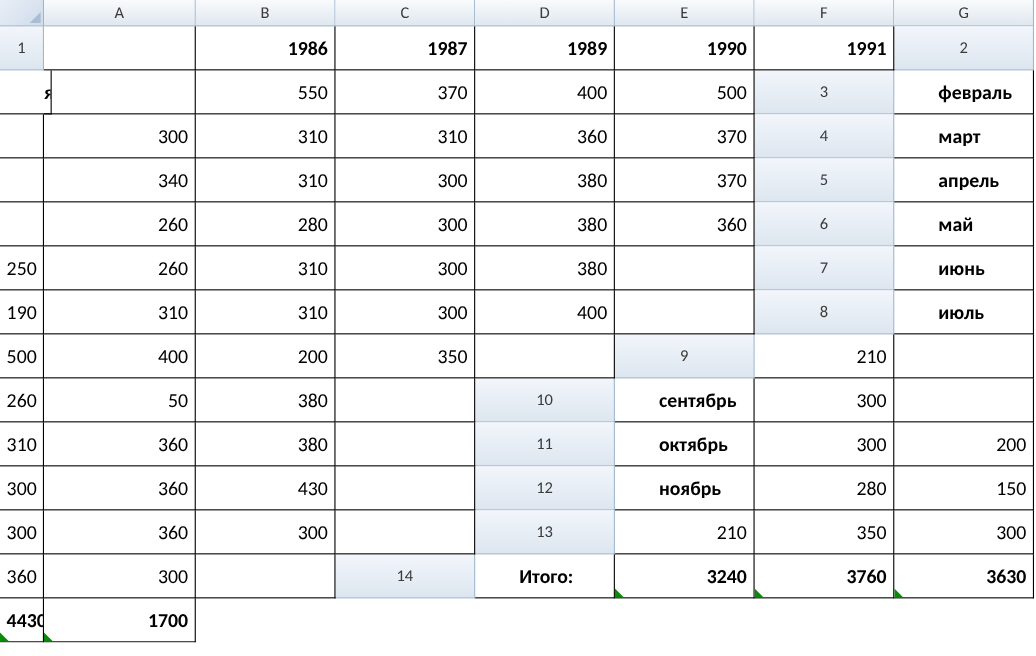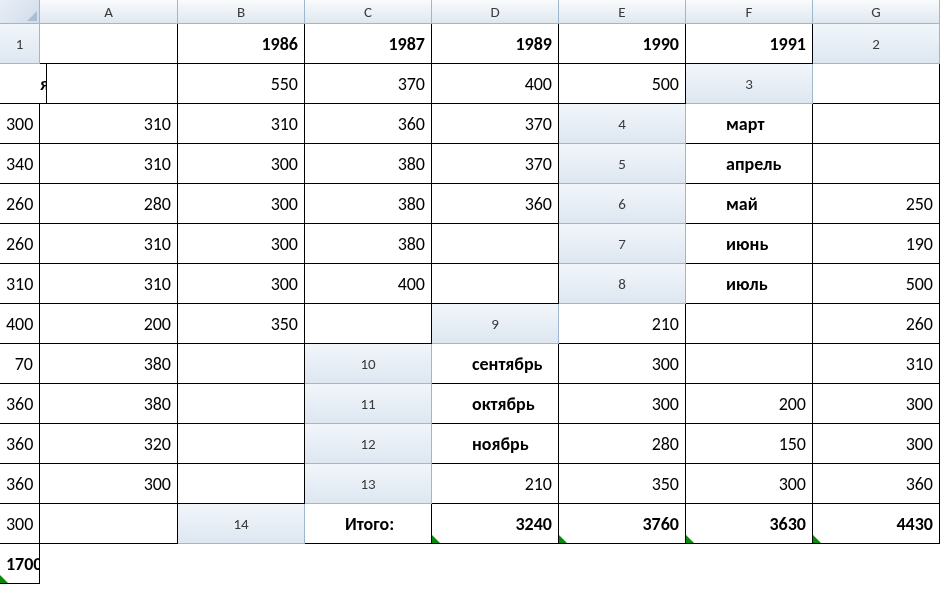--- a/index.html
+++ b/index.html
@@ -97,20 +97,21 @@
 
   <div class="rowhdr">2</div>
   <div class="cell txt bold">январь</div>
   <div class="cell num"></div>
   <div class="cell num">550</div>
   <div class="cell num">370</div>
   <div class="cell num">400</div>
   <div class="cell num">500</div>
 
   <div class="rowhdr">3</div>
+  <div class="cell txt bold">февраль</div>
   <div class="cell num"></div>
   <div class="cell num">300</div>
   <div class="cell num">310</div>
   <div class="cell num">310</div>
   <div class="cell num">360</div>
   <div class="cell num">370</div>
 
   <div class="rowhdr">4</div>
   <div class="cell txt bold">март</div>
   <div class="cell num"></div>
@@ -152,40 +153,40 @@
   <div class="cell num">500</div>
   <div class="cell num">400</div>
   <div class="cell num">200</div>
   <div class="cell num">350</div>
   <div class="cell num"></div>
 
   <div class="rowhdr">9</div>
   <div class="cell num">210</div>
   <div class="cell num"></div>
   <div class="cell num">260</div>
-  <div class="cell num">70</div>
+  <div class="cell num">50</div>
   <div class="cell num">380</div>
   <div class="cell num"></div>
 
   <div class="rowhdr">10</div>
   <div class="cell txt bold">сентябрь</div>
   <div class="cell num">300</div>
   <div class="cell num"></div>
   <div class="cell num">310</div>
   <div class="cell num">360</div>
   <div class="cell num">380</div>
   <div class="cell num"></div>
 
   <div class="rowhdr">11</div>
   <div class="cell txt bold">октябрь</div>
   <div class="cell num">300</div>
   <div class="cell num">200</div>
   <div class="cell num">300</div>
   <div class="cell num">360</div>
-  <div class="cell num">320</div>
+  <div class="cell num">430</div>
   <div class="cell num"></div>
 
   <div class="rowhdr">12</div>
   <div class="cell txt bold">ноябрь</div>
   <div class="cell num">280</div>
   <div class="cell num">150</div>
   <div class="cell num">300</div>
   <div class="cell num">360</div>
   <div class="cell num">300</div>
   <div class="cell num"></div>

